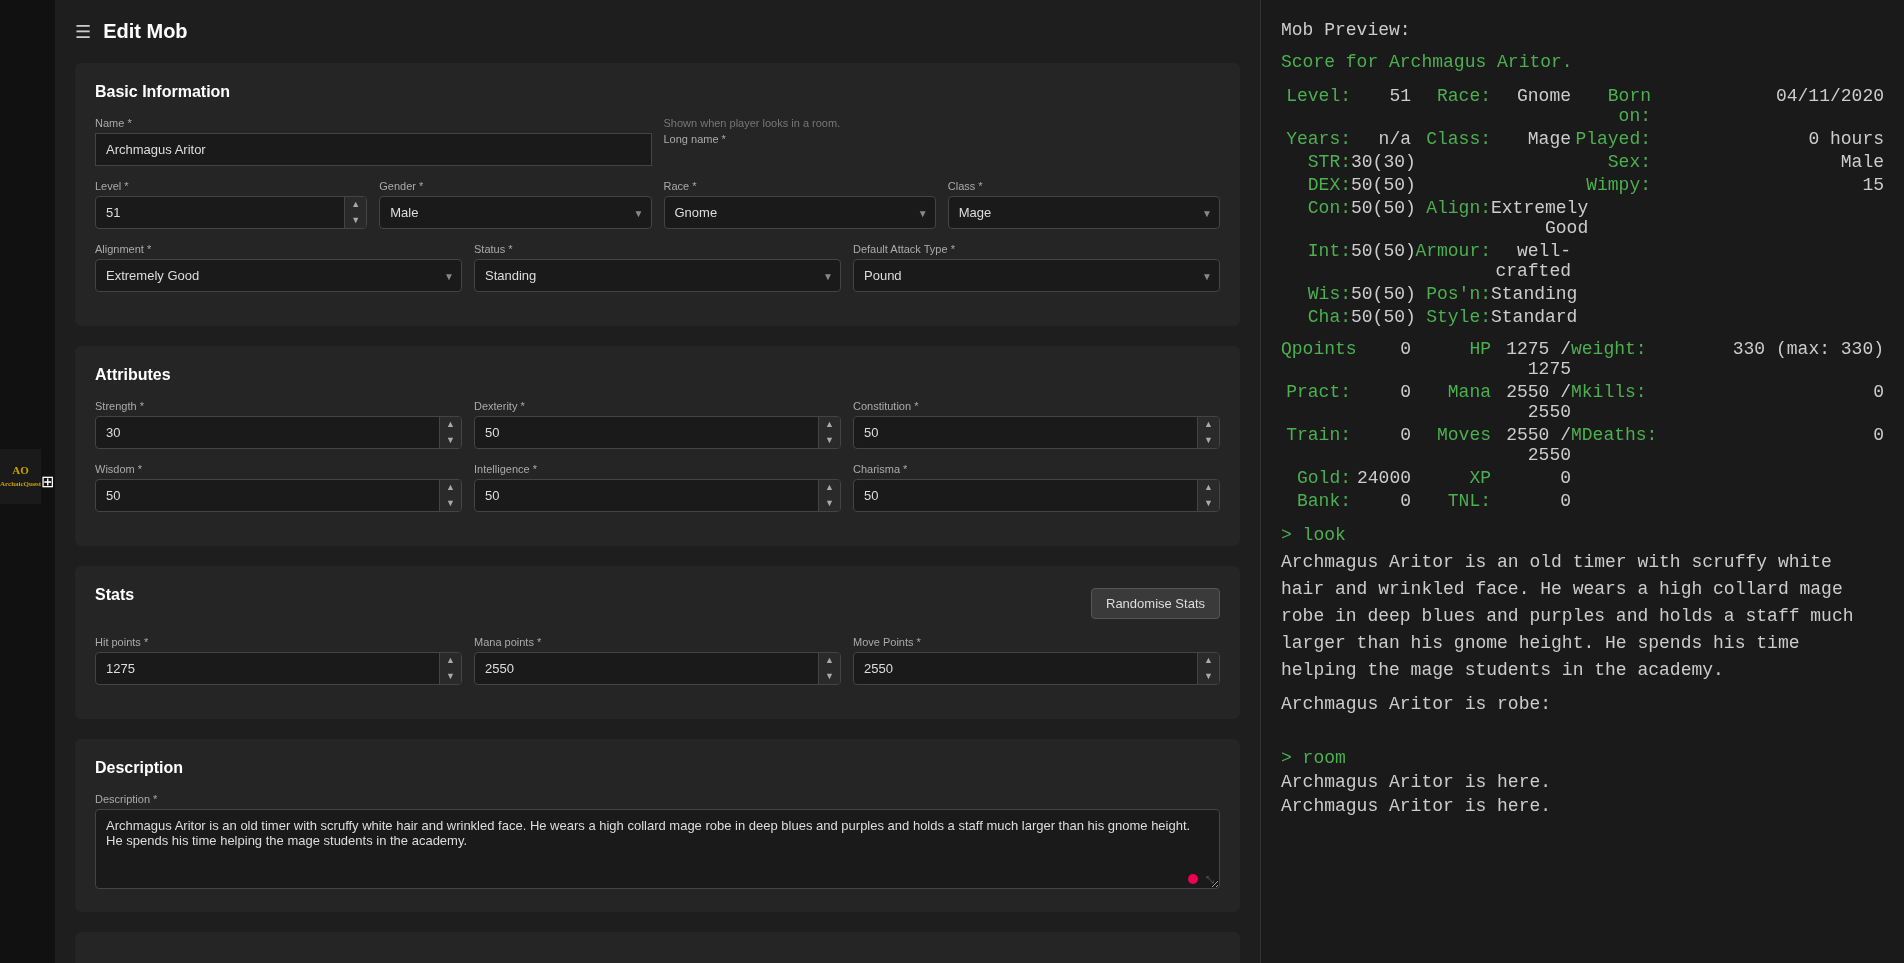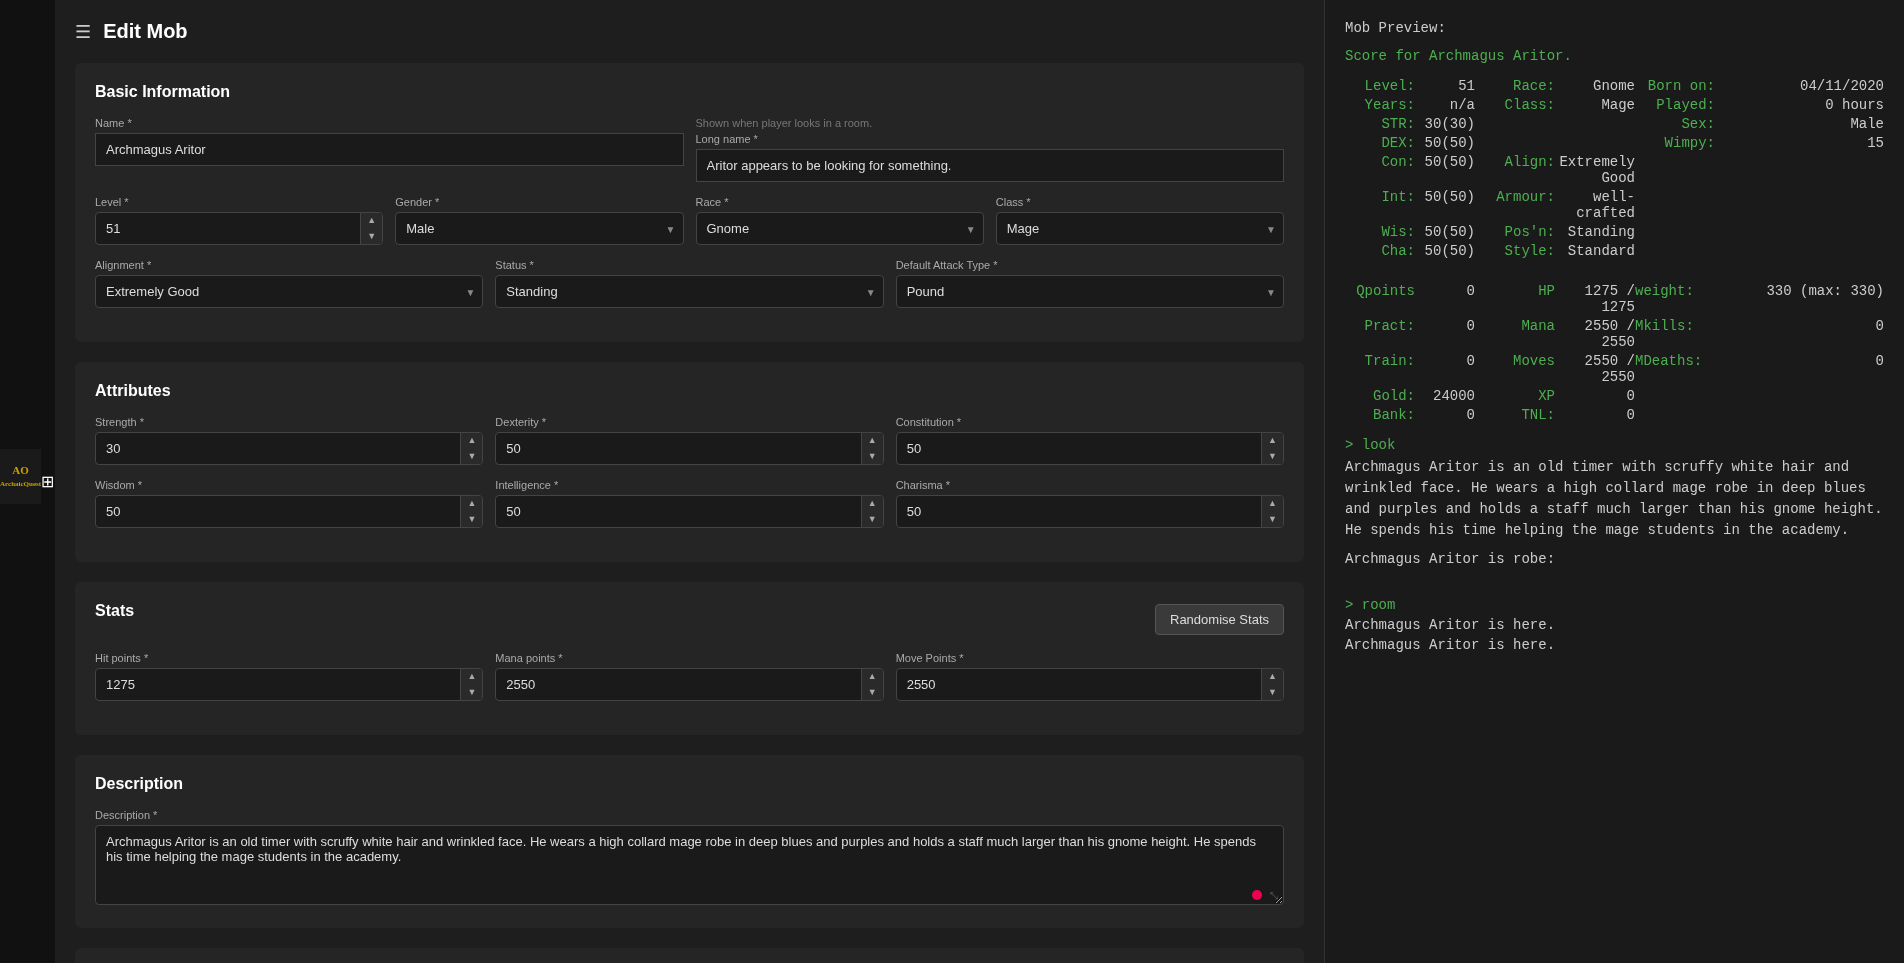--- a/index.html
+++ b/index.html
@@ -235,27 +235,27 @@
     .textarea-resize {
       position: absolute;
       right: 6px;
       bottom: 6px;
       color: #666;
       font-size: 10px;
     }
 
     
     .preview-panel {
-      width: 580px;
+      width: 644px;
       background: #1a1a1a;
       border-left: 1px solid #333;
       padding: 20px;
       overflow-y: auto;
       font-family: 'Courier New', monospace;
-      font-size: 14px;
+      font-size: 18px;
       flex-shrink: 0;
     }
     .preview-title {
       color: #ccc;
       margin-bottom: 12px;
     }
     .preview-char-title {
       color: #4caf50;
       margin-bottom: 14px;
     }
@@ -347,21 +347,20 @@
       <div class="section-title">Basic Information</div>
 
       <div class="form-row">
         <div class="form-group w2">
           <div class="field-label">Name *</div>
           <input class="text-input" type="text" value="Archmagus Aritor" style="">
         </div>
         <div class="form-group w2">
           <div class="shown-hint">Shown when player looks in a room.</div>
           <div class="field-label">Long name *</div>
-          <input class="text-input" type="text" value="Aritor appears to be looking for something." style="">
         </div>
       </div>
 
       <div class="form-row">
         <div class="form-group">
           <div class="field-label">Level *</div>
           <div class="number-input-wrap">
             <input type="number" value="51" style="">
             <div class="number-spinner">
               <button class="spinner-btn">▲</button>
@@ -667,21 +666,21 @@
         <span class="p-value">50(50)</span>
       </div>
       <div class="col2">
         <span class="p-label2">Pos'n:</span>
         <span class="p-value2">Standing</span>
       </div>
       <div class="col3"></div>
     </div>
 
     
-    <div class="preview-row-3col" style="margin-bottom:24px">
+    <div class="preview-row-3col" style="margin-bottom:12px">
       <div class="col1">
         <span class="p-label">Cha:</span>
         <span class="p-value">50(50)</span>
       </div>
       <div class="col2">
         <span class="p-label2">Style:</span>
         <span class="p-value2">Standard</span>
       </div>
       <div class="col3"></div>
     </div>

